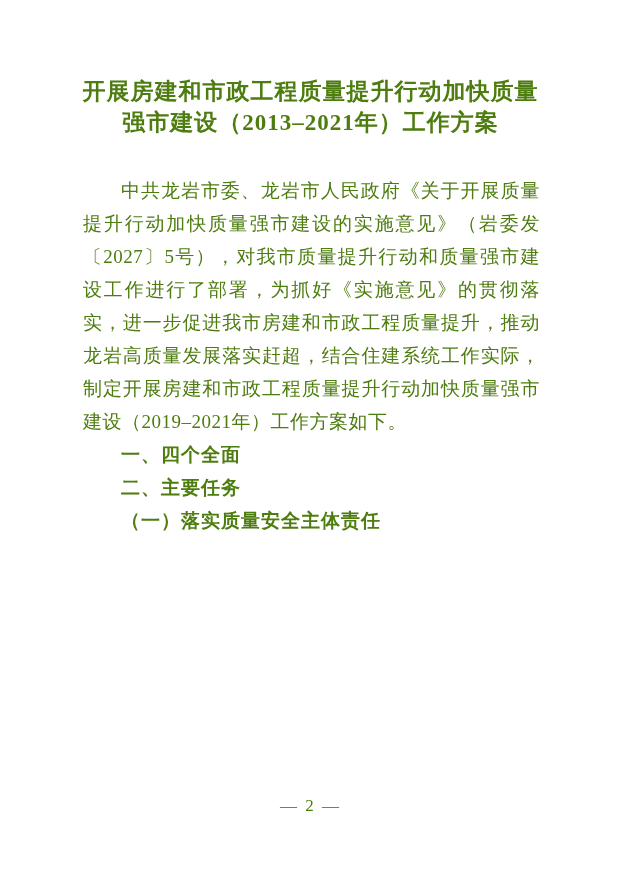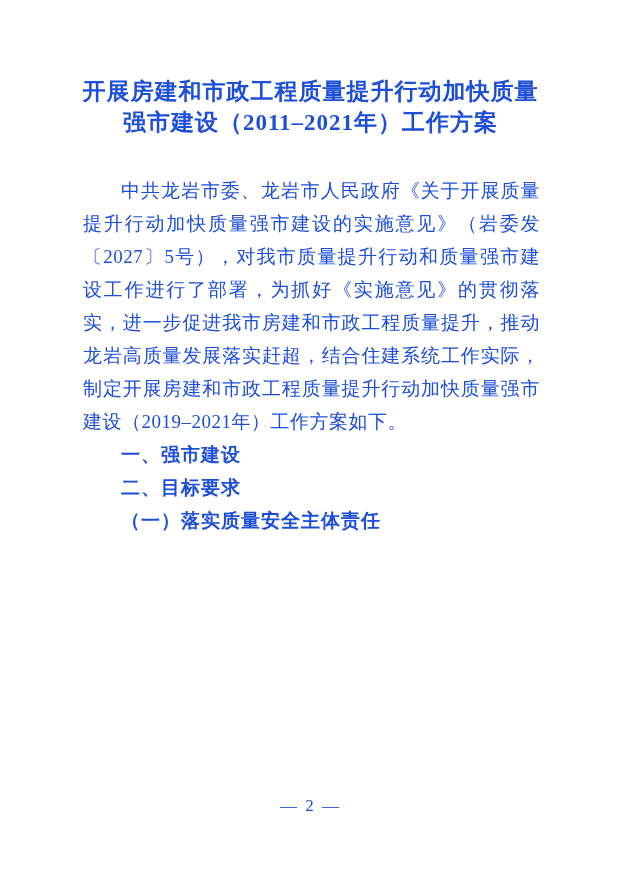--- a/index.html
+++ b/index.html
@@ -5,21 +5,21 @@
   html, body {
     margin: 0;
     padding: 0;
     background: #ffffff;
   }
   .page {
     position: relative;
     width: 621px;
     height: 883px;
     background: #ffffff;
-    color: #1d4ed8;
+    color: #4d7c0f;
     overflow: hidden;
     font-family: "Liberation Serif", "DejaVu Serif", serif;
   }
   .doc-title {
     margin: 0;
     padding-top: 76px;
     text-align: center;
     font-family: "Liberation Serif", "DejaVu Serif", serif;
     font-weight: bold;
     font-size: 23px;
@@ -64,30 +64,30 @@
     font-family: "Liberation Serif", "DejaVu Serif", serif;
   }
 </style>
 </head>
 <body>
 
 <div class="page">
 
   <h1 class="doc-title">
     <span class="title-line">开展房建和市政工程质量提升行动加快质量</span>
-    <span class="title-line">强市建设（2011–2021年）工作方案</span>
+    <span class="title-line">强市建设（2013–2021年）工作方案</span>
   </h1>
 
   <div class="doc-body">
     <p class="para">中共龙岩市委、龙岩市人民政府《关于开展质量提升行动加快质量强市建设的实施意见》（岩委发〔2027〕5号），对我市质量提升行动和质量强市建设工作进行了部署，为抓好《实施意见》的贯彻落实，进一步促进我市房建和市政工程质量提升，推动龙岩高质量发展落实赶超，结合住建系统工作实际，制定开展房建和市政工程质量提升行动加快质量强市建设（2019–2021年）工作方案如下。</p>
 
-    <h2 class="heading">一、强市建设</h2>
+    <h2 class="heading">一、四个全面</h2>
 
 
-    <h2 class="heading">二、目标要求</h2>
+    <h2 class="heading">二、主要任务</h2>
 
     <h3 class="heading">（一）落实质量安全主体责任</h3>
   </div>
 
   <div class="page-footer">
     <span>— 2 —</span>
   </div>
 
 </div>
 

